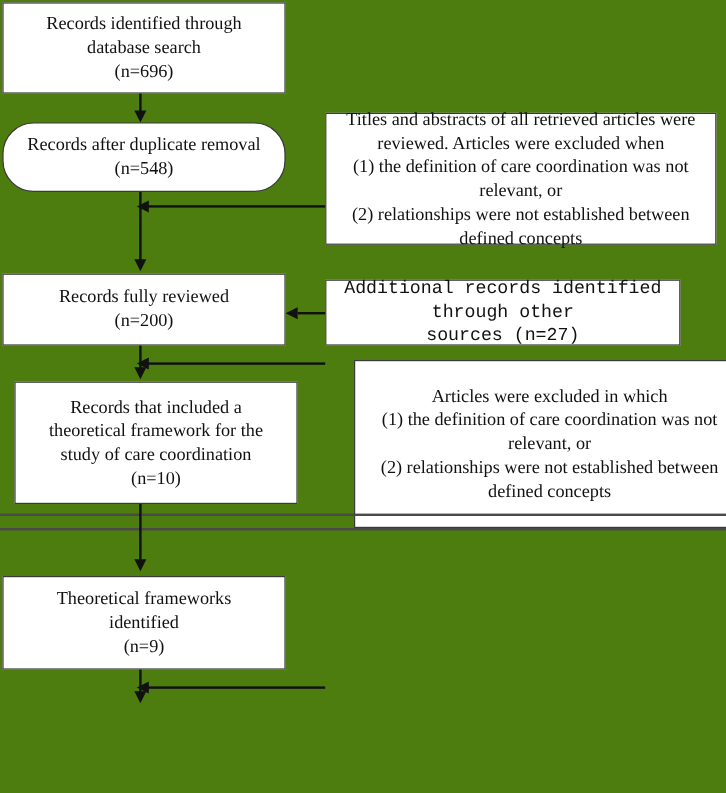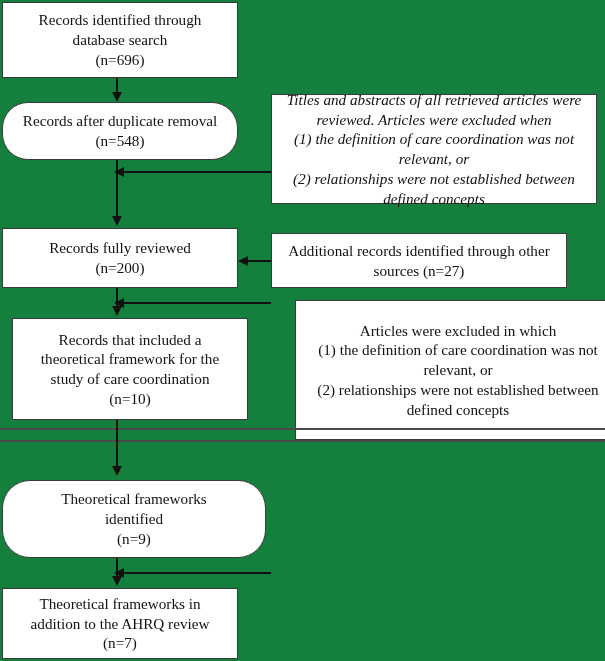--- a/index.html
+++ b/index.html
@@ -5,21 +5,21 @@
 <style>
   html, body {
     margin: 0;
     padding: 0;
     background: #ffffff;
   }
   #canvas {
     position: relative;
     width: 605px;
     height: 661px;
-    background: #15803d;
+    background: #4d7c0f;
     font-family: "Liberation Serif", "DejaVu Serif", serif;
     overflow: hidden;
   }
   .box {
     position: absolute;
     box-sizing: border-box;
     border: 1px solid #3a3a3a;
     background: #ffffff;
     display: flex;
     align-items: center;
@@ -90,42 +90,37 @@
 (n=200)</span>
   </div>
 
   <div class="box" style="left:12px; top:318px; width:236px; height:102px;">
     <span class="txt">Records that included a
 theoretical framework for the
 study of care coordination
 (n=10)</span>
   </div>
 
-  <div class="box" style="left:2px; top:480px; width:264px; height:78px;border-radius:28px;">
+  <div class="box" style="left:2px; top:480px; width:236px; height:78px;">
     <span class="txt">Theoretical frameworks
 identified
 (n=9)</span>
   </div>
 
-  <div class="box" style="left:2px; top:588px; width:236px; height:71px;">
-    <span class="txt">Theoretical frameworks in
-addition to the AHRQ review
-(n=7)</span>
-  </div>
 
-  <div class="box" style="left:271px; top:94px; width:326px; height:110px;font-style:italic;">
+  <div class="box" style="left:271px; top:94px; width:326px; height:110px;">
     <span class="txt">Titles and abstracts of all retrieved articles were
 reviewed. Articles were excluded when
 (1) the definition of care coordination was not
 relevant, or
 (2) relationships were not established between
 defined concepts</span>
   </div>
 
-  <div class="box" style="left:271px; top:233px; width:296px; height:55px;">
+  <div class="box" style="left:271px; top:233px; width:296px; height:55px;font-family:Liberation Mono, monospace;">
     <span class="txt">Additional records identified through other
 sources (n=27)</span>
   </div>
 
   <div class="box" style="left:271px; top:300px; width:326px; height:140px;margin-left:24px;">
     <span class="txt">Articles were excluded in which
 (1) the definition of care coordination was not
 relevant, or
 (2) relationships were not established between
 defined concepts</span>

